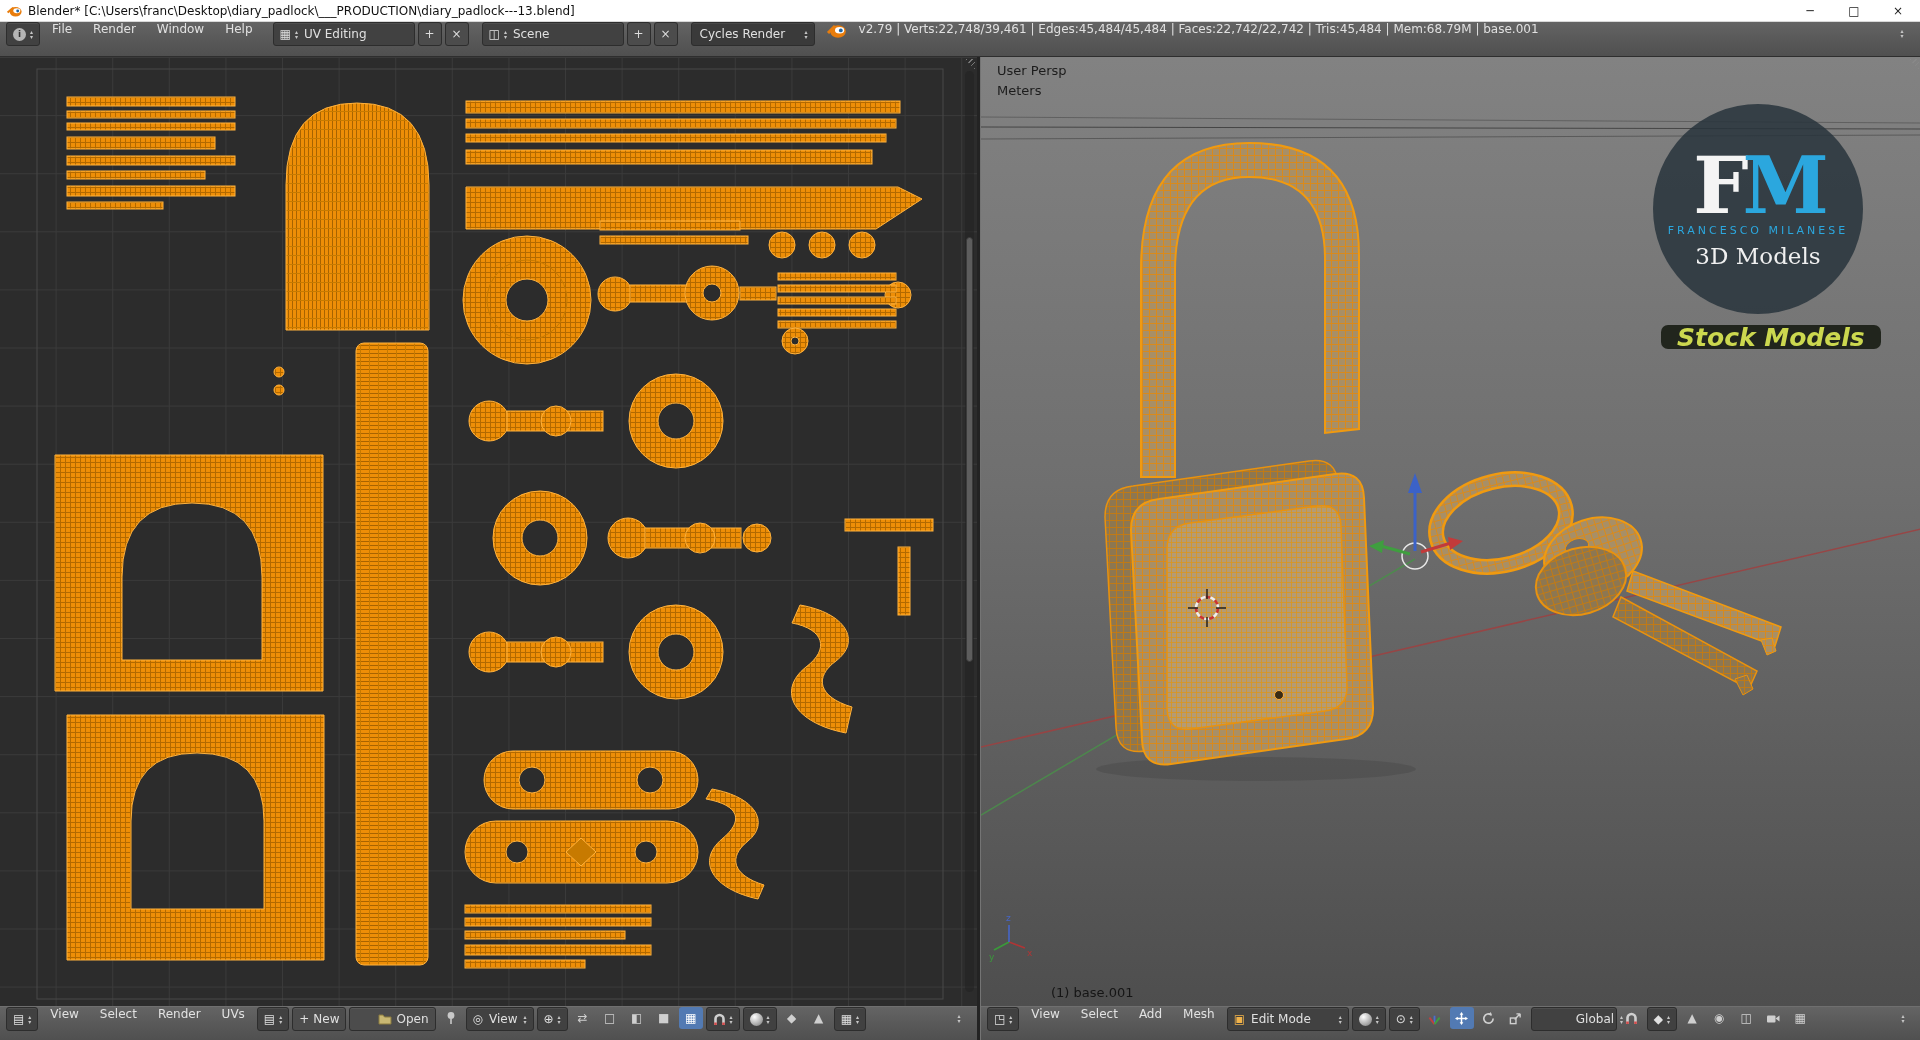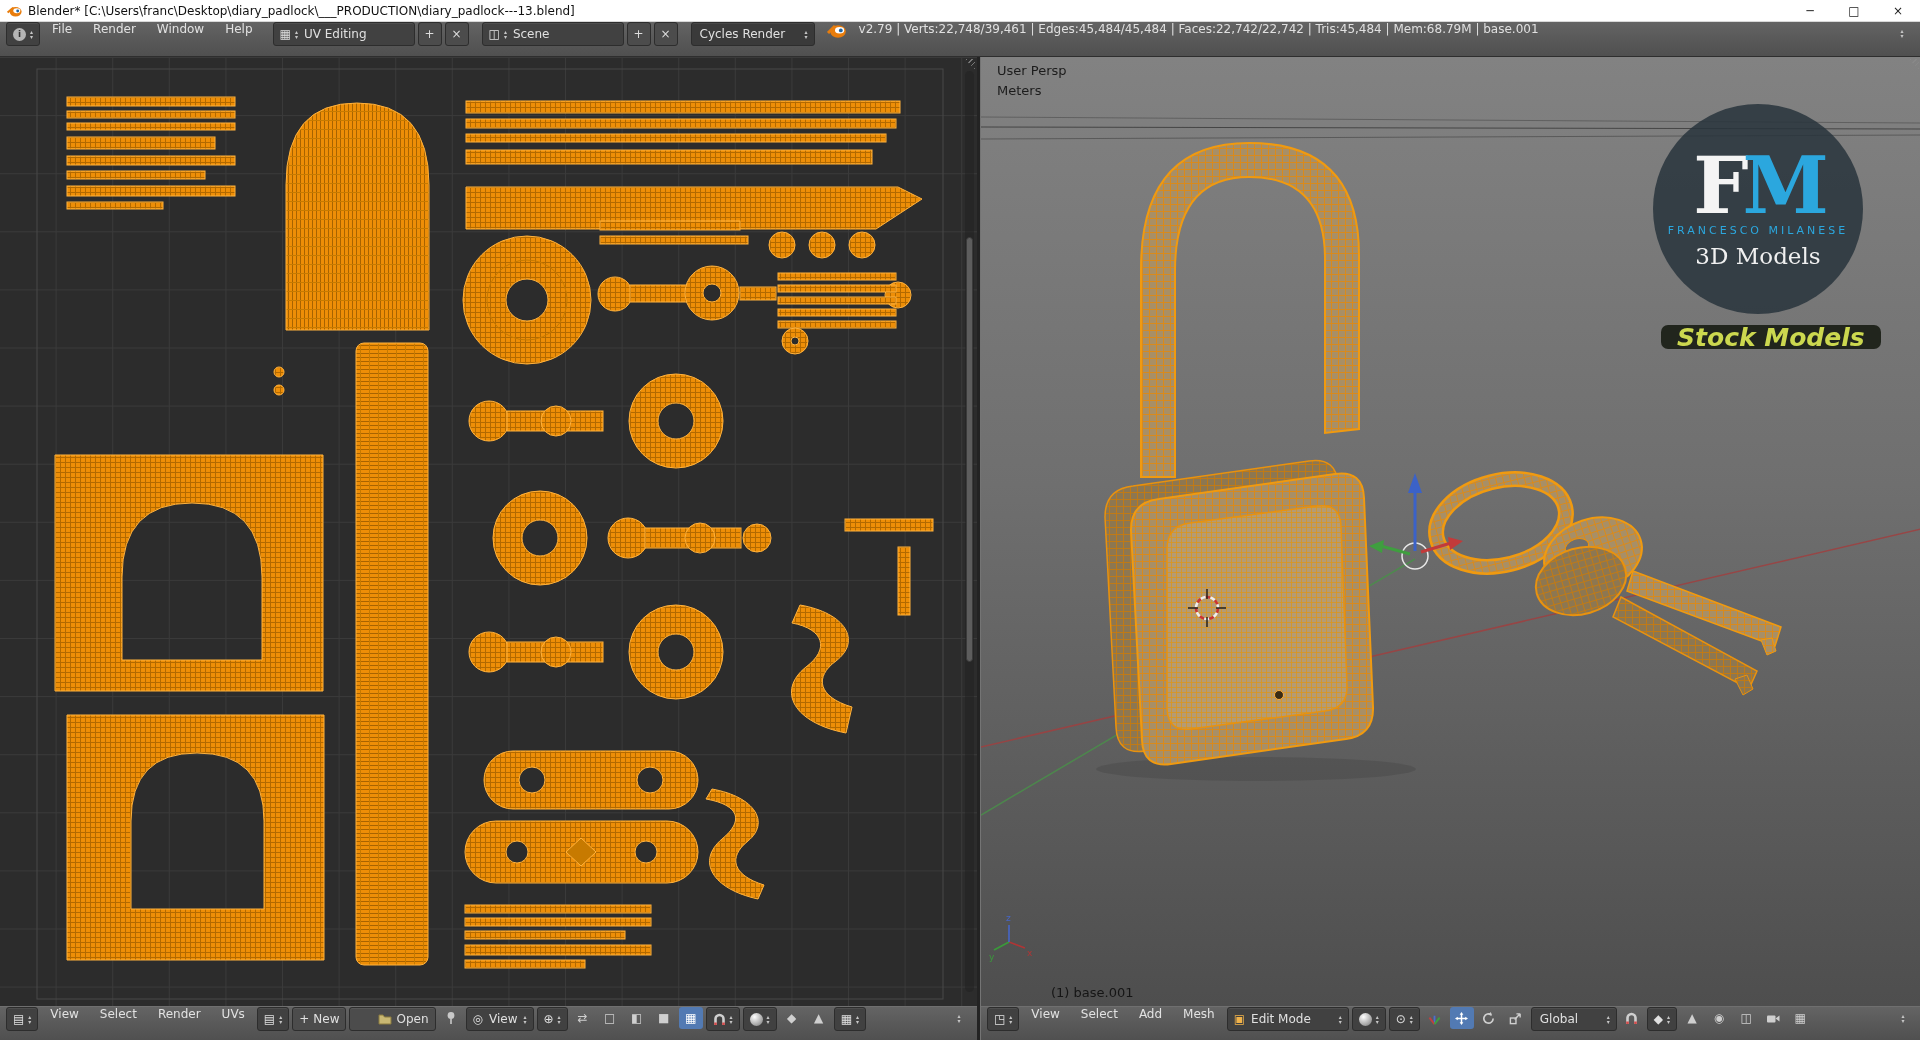--- a/index.html
+++ b/index.html
@@ -486,21 +486,21 @@
             <path d="M9.5 0l1.2 4-4-1z" fill="#cfcfcf"></path>
           </svg>
         </span>
         <span class="ibtn">
           <svg width="13" height="13" viewBox="0 0 14 14">
             <rect x="1.5" y="6.5" width="6" height="6" fill="none" stroke="#cfcfcf" stroke-width="1.5"></rect>
             <path d="M6 8L12 2M12 2H8M12 2v4" stroke="#cfcfcf" stroke-width="1.5" fill="none"></path>
           </svg>
         </span>
         <div class="drop" style="width:72px;">
-          <span class="val" style="flex:1;">Global</span>
+          <span class="val" style="flex:1;margin-left:36px;">Global</span>
           <span class="updown"></span>
         </div>
         <span class="ibtn">
           <svg width="13" height="13" viewBox="0 0 13 13">
             <path d="M2.5 12V6a4 4 0 0 1 8 0v6" fill="none" stroke="#cfcfcf" stroke-width="2.6"></path>
             <path d="M2.5 12V9.5M10.5 12V9.5" stroke="#d34a4a" stroke-width="2.6"></path>
           </svg>
         </span>
         <div class="drop">
           <span class="g">◆</span>

